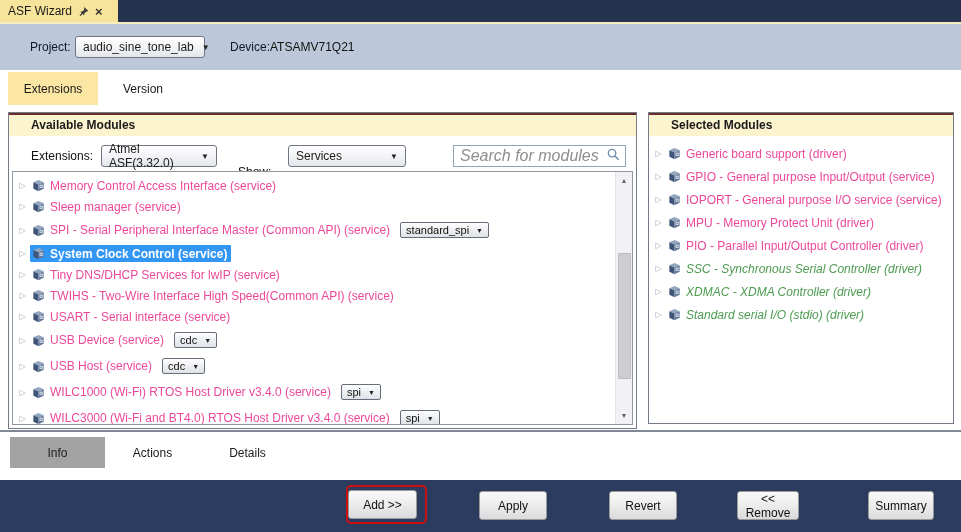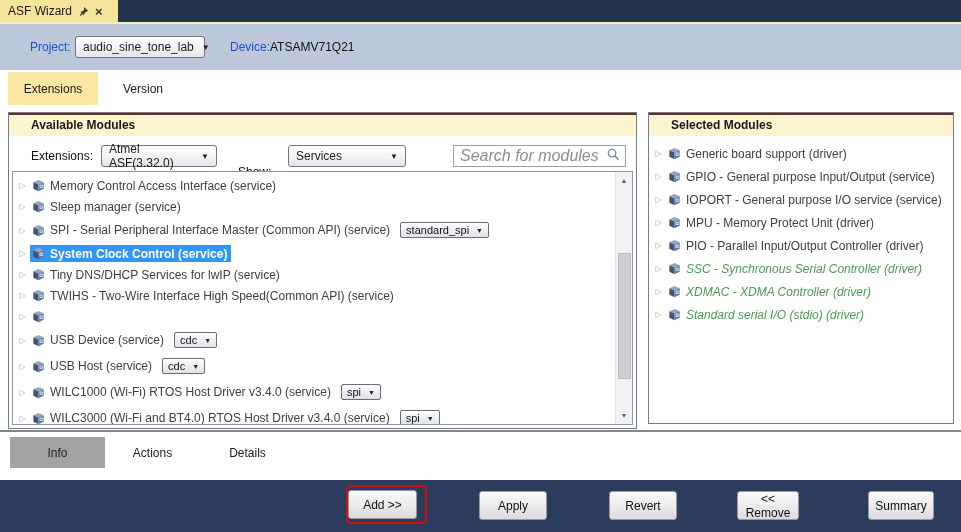--- a/index.html
+++ b/index.html
@@ -9,21 +9,21 @@
   
   .tabstrip { position:absolute; left:0; top:0; width:100%; height:22px; background:#25334e; }
   .doc-tab { position:absolute; left:0; top:0; height:22px; width:118px; background:#f6e49a; display:flex; align-items:center; padding:0 6px 0 8px; gap:6px; }
   .doc-tab .ttl { color:#1a1a1a; }
   .doc-tab .pin, .doc-tab .closex { cursor:default; display:flex; align-items:center; }
   .doc-tab .closex { font-size:13px; font-weight:bold; color:#333; line-height:1; }
   .strip-underline { position:absolute; left:0; top:22px; width:100%; height:2px; background:#f5eec0; }
 
   
   .toolbar { position:absolute; left:0; top:24px; width:100%; height:46px; background:#bcc8d9; }
-  .toolbar .lbl { position:absolute; top:16px; color:#1d4ed8; }
+  .toolbar .lbl { position:absolute; top:16px; color:#0f172a; }
   .dd { background:linear-gradient(180deg,#ffffff,#f2f3f5 55%,#e2e5ea); border:1px solid #6f7783; border-radius:3px; display:flex; align-items:center; justify-content:space-between; padding:0 7px; height:22px; }
   .dd .arr { font-size:8px; color:#222; margin-left:8px; }
   .proj-dd { position:absolute; left:75px; top:12px; width:130px; }
   .dev-val { position:absolute; left:270px; top:16px; color:#111; }
 
   
   .page { position:absolute; left:0; top:70px; width:100%; height:410px; background:#fff; }
   .toptabs { position:absolute; left:8px; top:2px; height:33px; display:flex; }
   .toptab { width:90px; height:33px; display:flex; align-items:center; justify-content:center; color:#1a1a1a; }
   .toptab.active { background:#fbe7a3; }
@@ -43,21 +43,21 @@
   .searchbox input { flex:1; border:none; outline:none; font-family:"Liberation Sans",sans-serif; font-size:16px; color:#333; background:transparent; min-width:0; }
   .searchbox input::placeholder { color:#8e8e8e; font-style:italic; }
 
   .listbox { position:absolute; left:3px; right:3px; top:58px; bottom:3px; border:1px solid #8f97a3; background:#fff; overflow:hidden; }
   .rows { position:absolute; left:0; top:0; right:17px; bottom:0; padding:3px 0 0 2px; }
   .mrow { display:flex; align-items:center; height:21px; white-space:nowrap; }
   .mrow.hasdd { height:26px; }
   .twisty { width:15px; text-align:center; color:#a6adb5; font-size:8px; flex:0 0 15px; }
   .hl { display:inline-flex; align-items:center; padding:1px 4px 1px 1px; border-radius:1px; }
   .cube { width:15px; height:15px; margin-right:4px; flex:0 0 15px; }
-  .mlabel { color:#404040; }
+  .mlabel { color:#ec4899; }
   .mrow.sel .hl { background:#3296f5; }
   .mrow.sel .mlabel { color:#fff; font-weight:bold; }
   .mrow.pending .mlabel { color:#4c9b50; font-style:italic; }
   .minidd { margin-left:6px; border:1px solid #666e79; border-radius:2px; background:linear-gradient(180deg,#ffffff,#eceef1 55%,#dfe2e7); padding:1px 5px; display:inline-flex; align-items:center; gap:7px; font-size:11px; color:#111; }
   .minidd .arr { font-size:7px; color:#222; }
 
   .selrows { padding:6px 0 0 2px; }
   .selrows .mrow { height:23px; }
 
   
@@ -218,20 +218,21 @@
             </div>
             <div class="mrow">
               <span class="twisty">▷</span>
               <span class="hl">
                 <span class="cube"><svg width="15" height="15" viewBox="0 0 16 16">
                     <polygon points="2.5,4.5 8,2 13.5,4.5 8,7" fill="#93a6bf"></polygon>
                     <polygon points="2.5,4.5 8,7 8,14 2.5,11.5" fill="#3f5577"></polygon>
                     <polygon points="8,7 13.5,4.5 13.5,11.5 8,14" fill="#64799a"></polygon>
                     <rect x="9.6" y="7.6" width="2.4" height="2.4" fill="none" stroke="#e9eef5" stroke-width="0.9"></rect>
                   </svg></span>
+                <span class="mlabel">USART - Serial interface (service)</span>
               </span>
             </div>
             <div class="mrow hasdd">
               <span class="twisty">▷</span>
               <span class="hl">
                 <span class="cube"><svg width="15" height="15" viewBox="0 0 16 16">
                     <polygon points="2.5,4.5 8,2 13.5,4.5 8,7" fill="#93a6bf"></polygon>
                     <polygon points="2.5,4.5 8,7 8,14 2.5,11.5" fill="#3f5577"></polygon>
                     <polygon points="8,7 13.5,4.5 13.5,11.5 8,14" fill="#64799a"></polygon>
                     <rect x="9.6" y="7.6" width="2.4" height="2.4" fill="none" stroke="#e9eef5" stroke-width="0.9"></rect>

